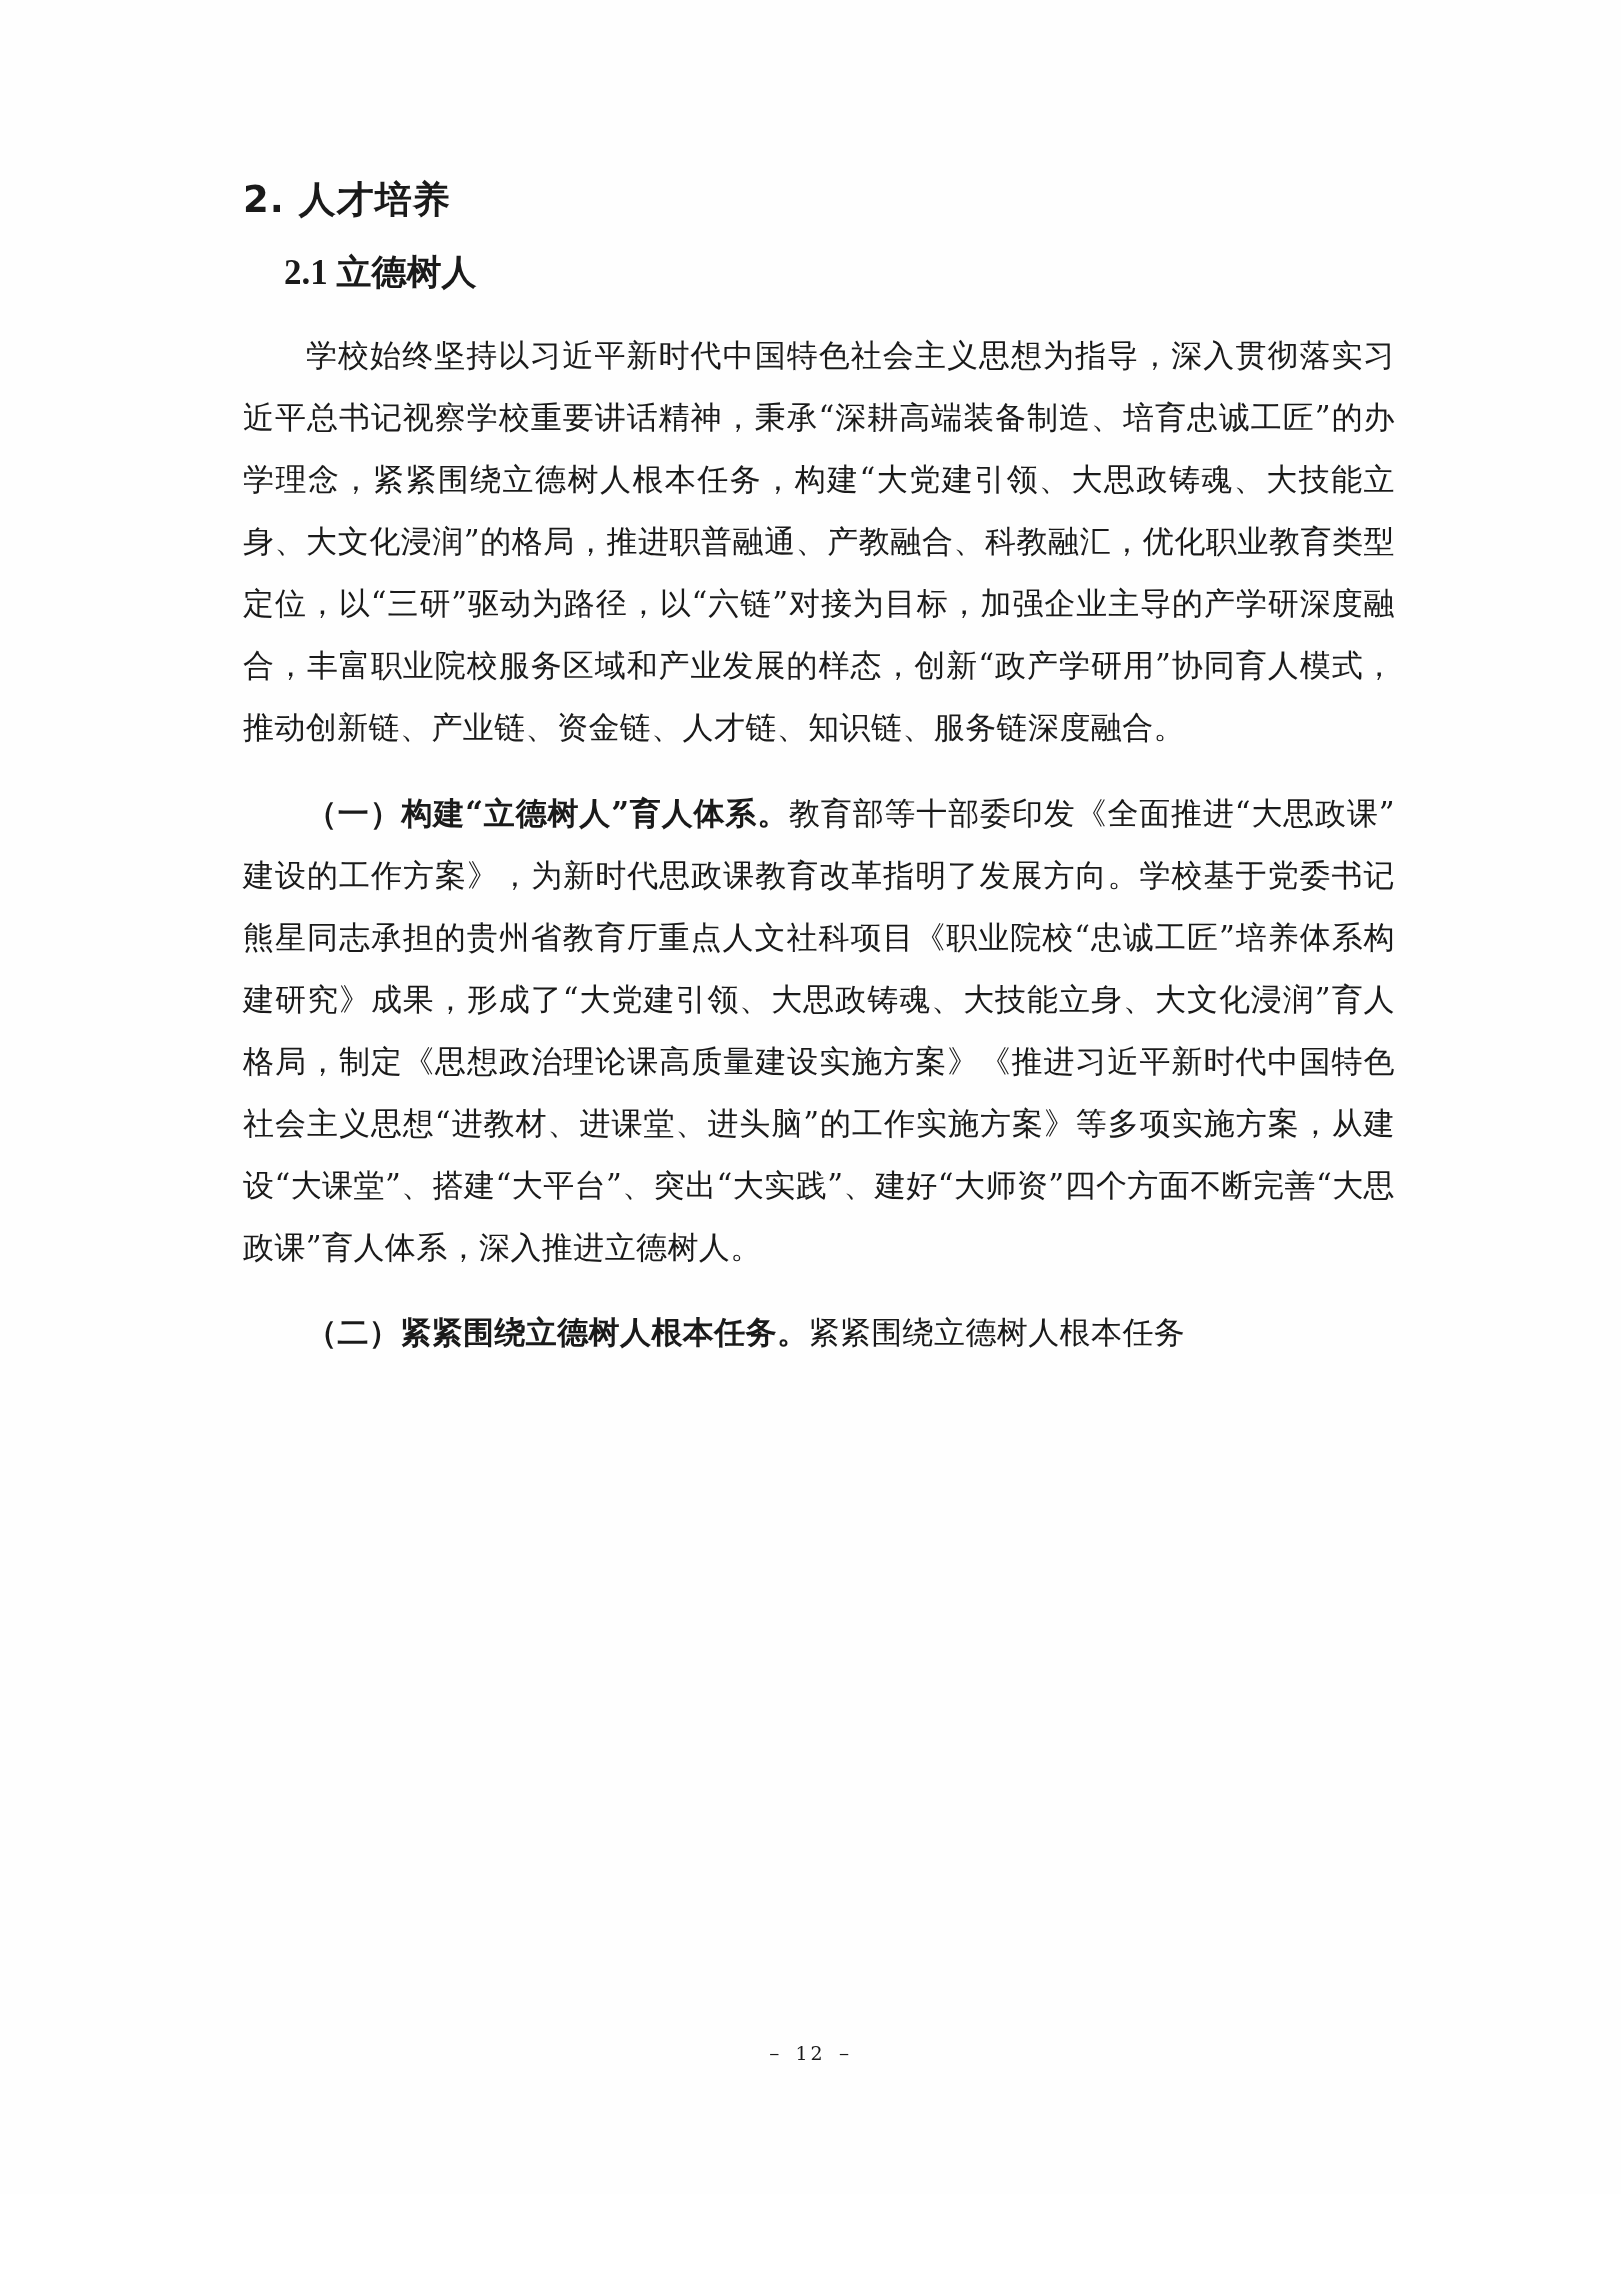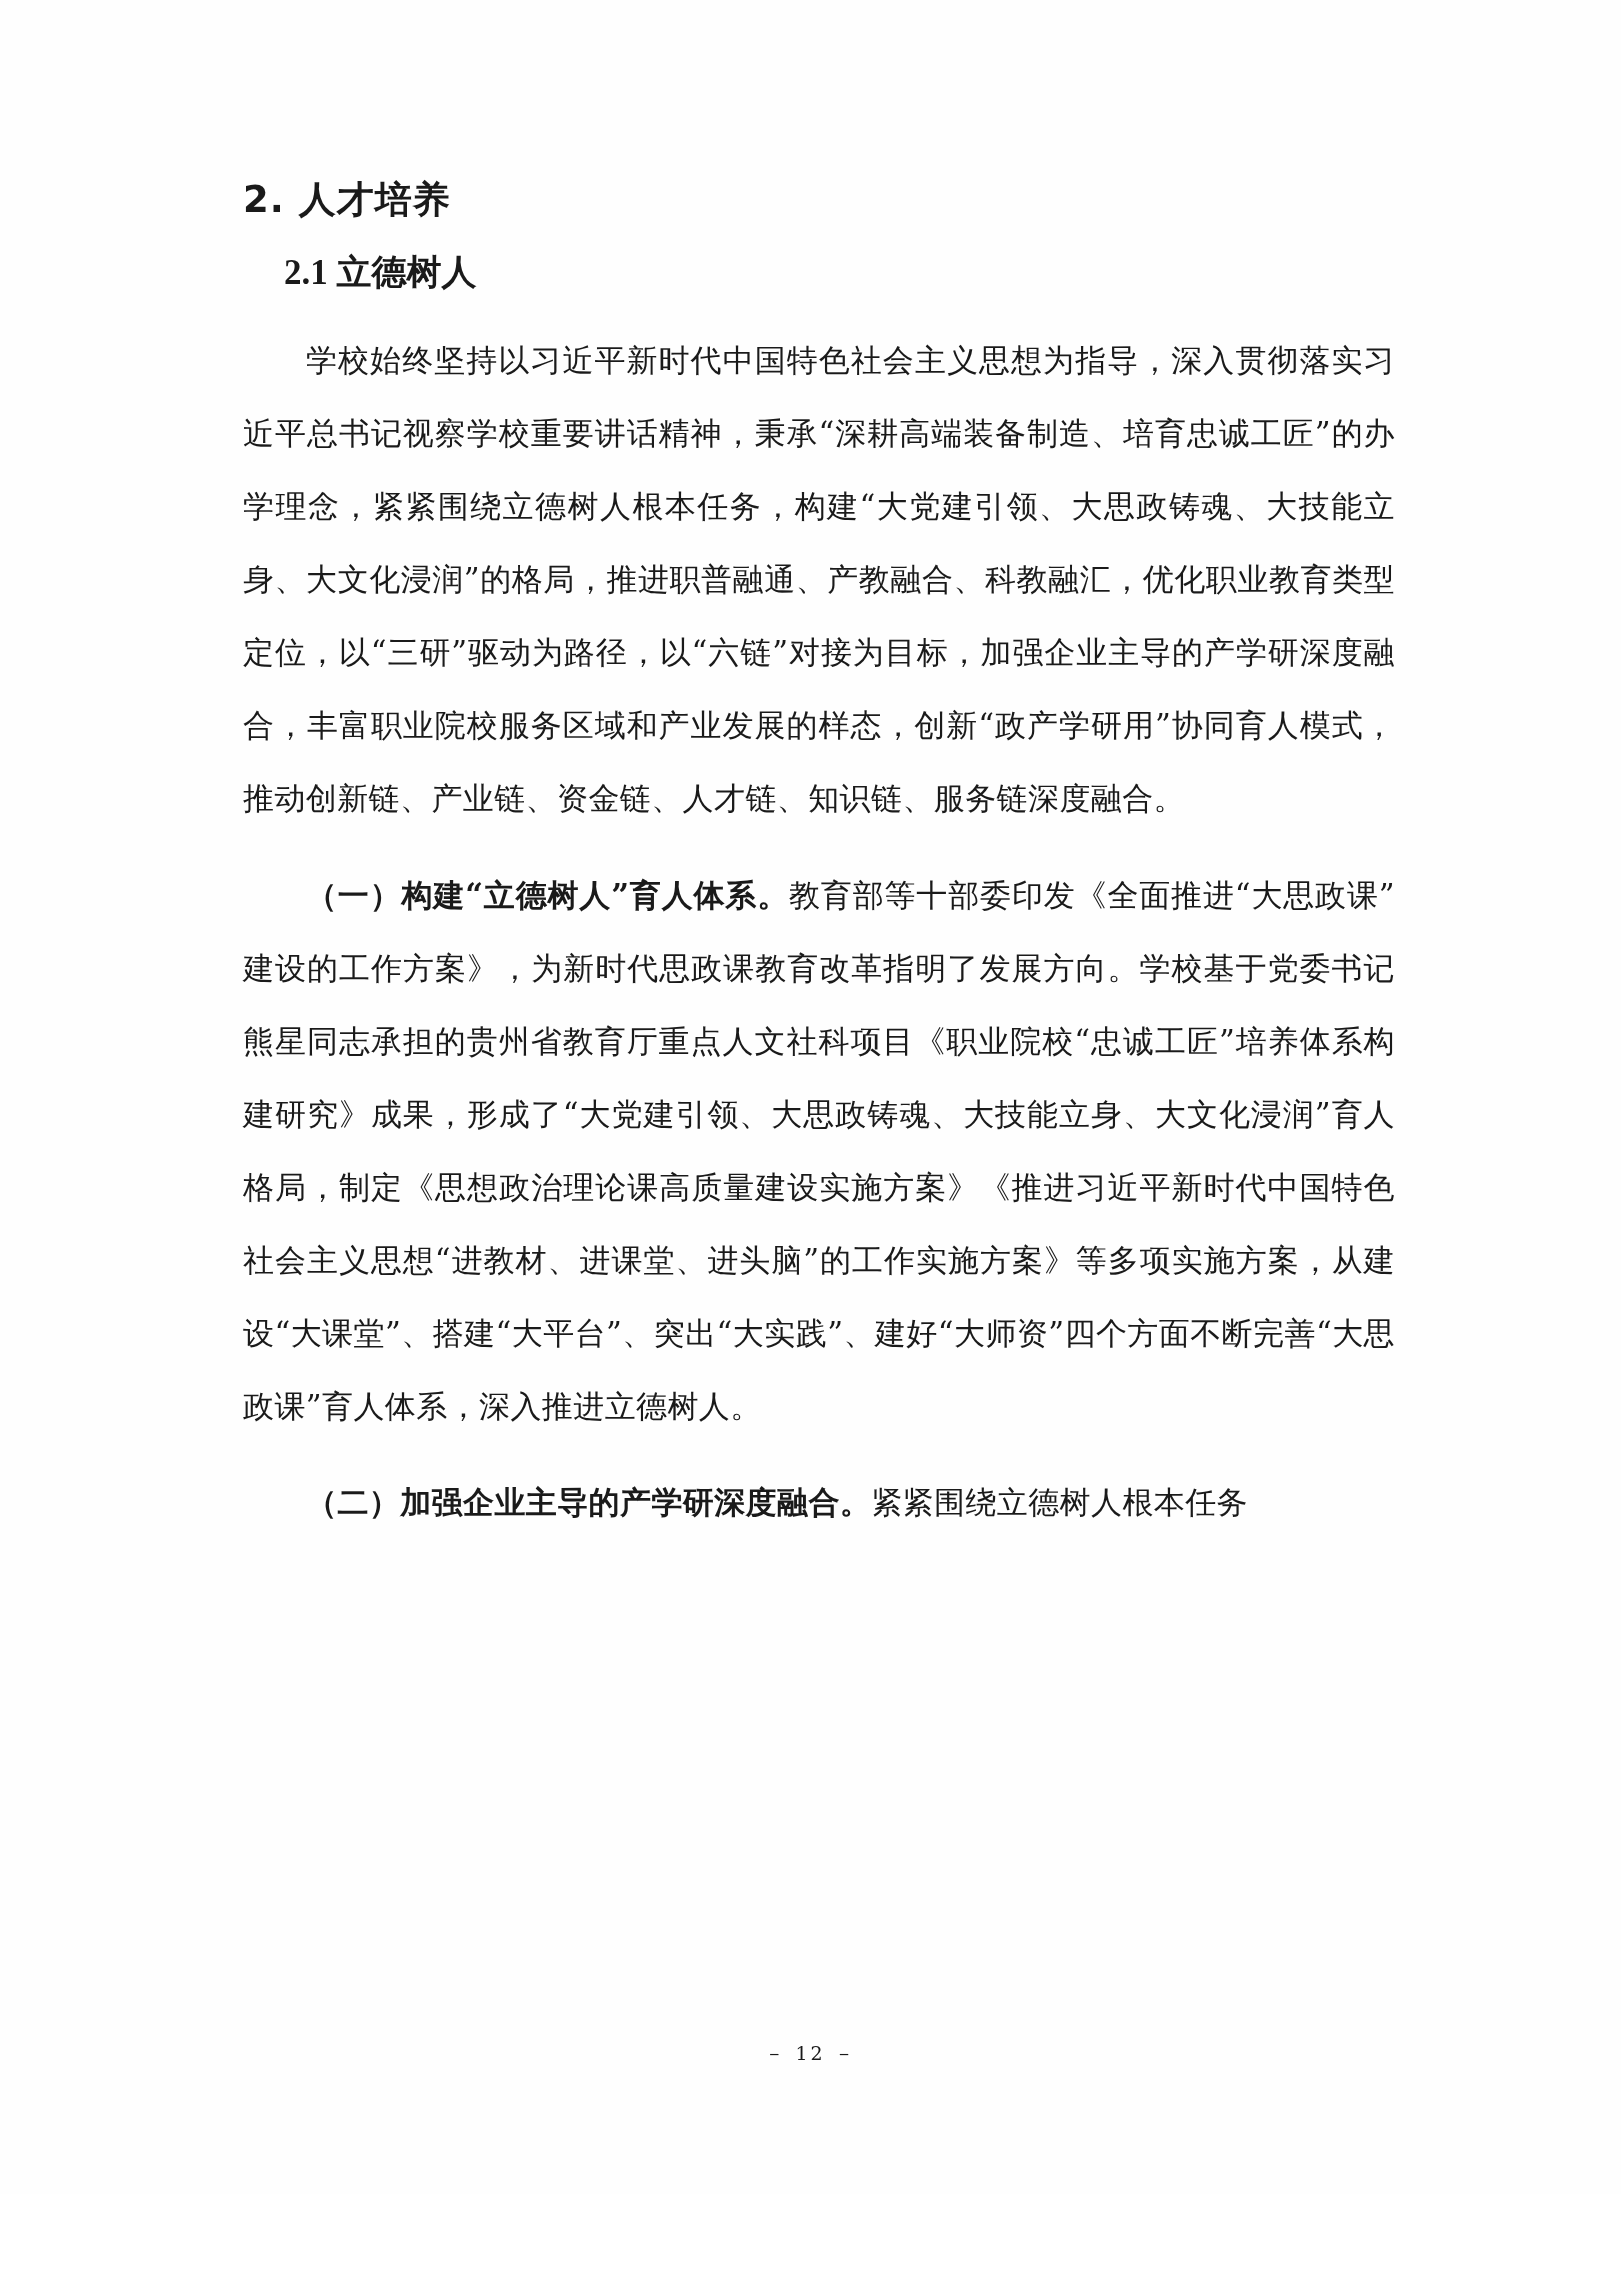--- a/index.html
+++ b/index.html
@@ -39,21 +39,21 @@
   .h2 {
     font-size: 35px;
     font-weight: bold;
     margin: 0 0 29px 0;
     padding-left: 41px;
     line-height: 1.3;
     font-family: Liberation Serif, serif;
   }
   p.body {
     font-size: 31px;
-    line-height: 73px;
+    line-height: 62px;
     margin: 0 0 23.5px 0;
     text-align: justify;
     text-justify: inter-ideograph;
     text-indent: 63px;
     letter-spacing: 0.4px;
   }
   p.body:last-child {
     margin-bottom: 0;
   }
   .lead {
@@ -82,20 +82,20 @@
 
     <p class="body">
       <span>学校始终坚持以习近平新时代中国特色社会主义思想为指导，深入贯彻落实习近平总书记视察学校重要讲话精神，秉承“深耕高端装备制造、培育忠诚工匠”的办学理念，紧紧围绕立德树人根本任务，构建“大党建引领、大思政铸魂、大技能立身、大文化浸润”的格局，推进职普融通、产教融合、科教融汇，优化职业教育类型定位，以“三研”驱动为路径，以“六链”对接为目标，加强企业主导的产学研深度融合，丰富职业院校服务区域和产业发展的样态，创新“政产学研用”协同育人模式，推动创新链、产业链、资金链、人才链、知识链、服务链深度融合。</span>
     </p>
 
     <p class="body">
       <span class="lead">（一）构建“立德树人”育人体系。</span><span>教育部等十部委印发《全面推进“大思政课”建设的工作方案》，为新时代思政课教育改革指明了发展方向。学校基于党委书记熊星同志承担的贵州省教育厅重点人文社科项目《职业院校“忠诚工匠”培养体系构建研究》成果，形成了“大党建引领、大思政铸魂、大技能立身、大文化浸润”育人格局，制定《思想政治理论课高质量建设实施方案》《推进习近平新时代中国特色社会主义思想“进教材、进课堂、进头脑”的工作实施方案》等多项实施方案，从建设“大课堂”、搭建“大平台”、突出“大实践”、建好“大师资”四个方面不断完善“大思政课”育人体系，深入推进立德树人。</span>
     </p>
 
     <p class="body">
-      <span class="lead">（二）加强企业主导的产学研深度融合。</span><span>紧紧围绕立德树人根本任务</span>
+      <span class="lead">（二）紧紧围绕立德树人根本任务。</span><span>紧紧围绕立德树人根本任务</span>
     </p>
 
   </div>
 
   <div class="footer">－ 12 －</div>
 </div>
 
 
 </body></html>

